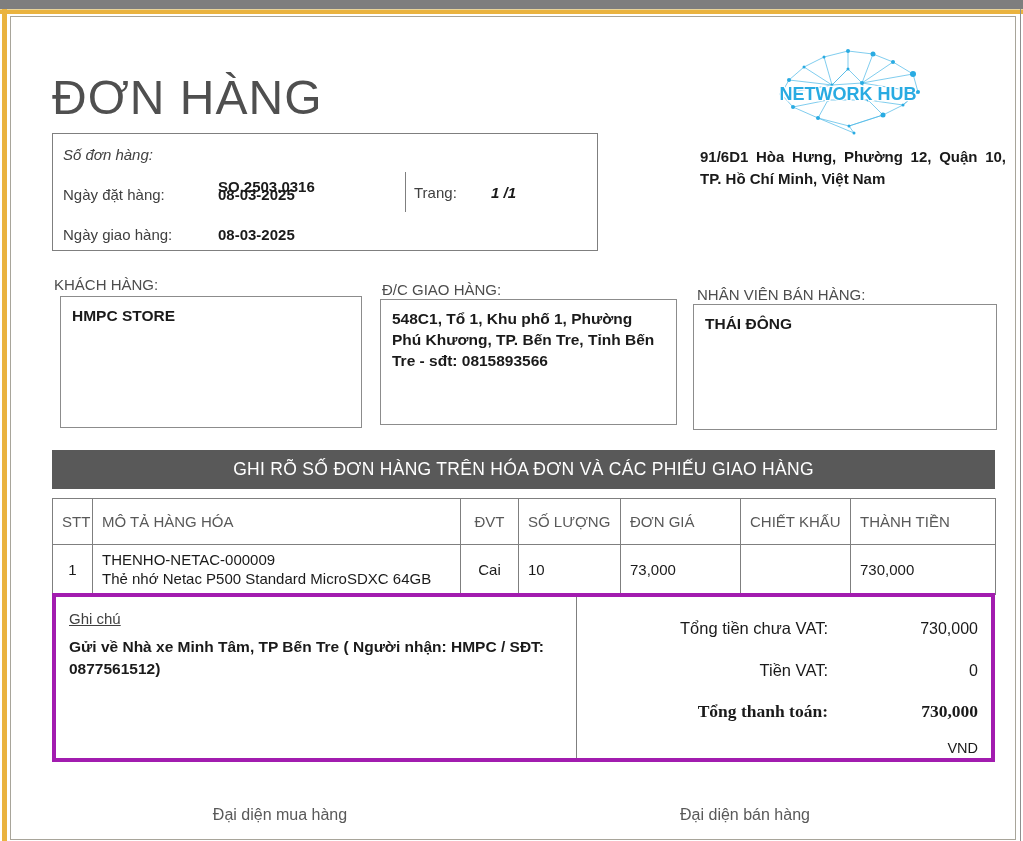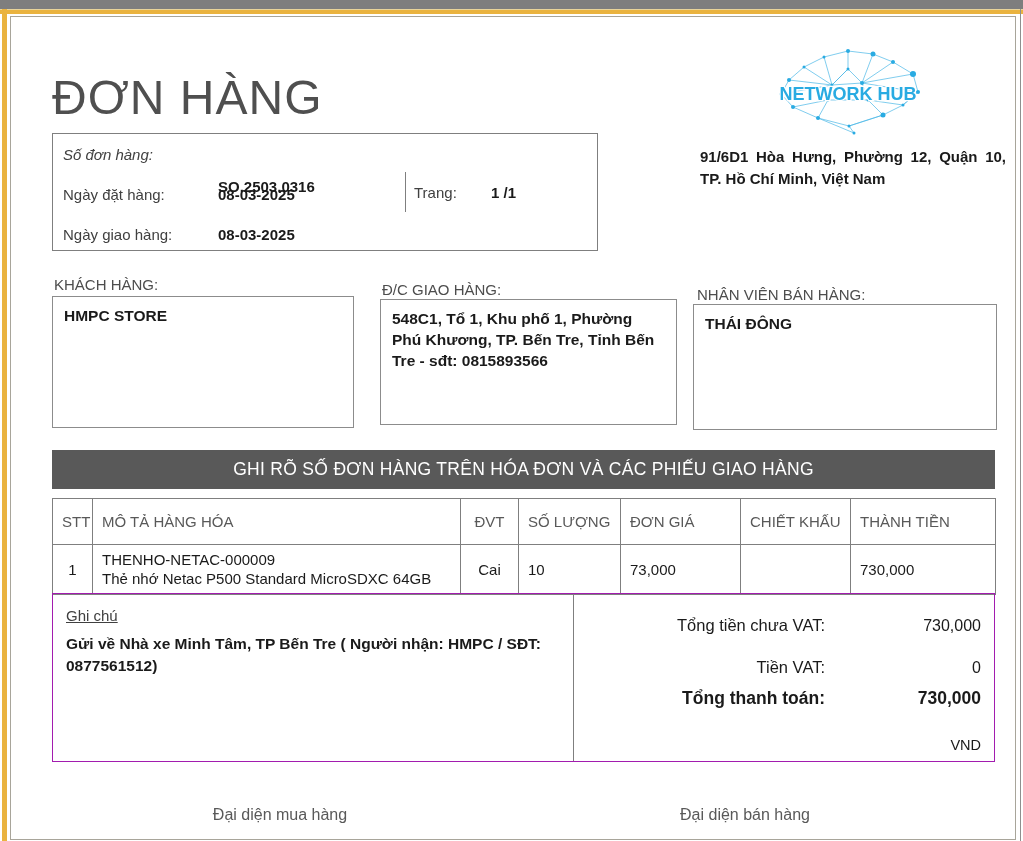--- a/index.html
+++ b/index.html
@@ -18,60 +18,60 @@
   
   .doc-title { position:absolute; left:52px; top:70px; font-size:48px; color:#4f4f4f; letter-spacing:1px; }
   .logo { position:absolute; left:762px; top:44px; width:172px; height:94px; }
 
   
   .info-box { position:absolute; left:52px; top:133px; width:546px; height:118px; border:1px solid #7f7f7f; }
   .info-label { position:absolute; left:10px; font-size:15px; color:#404040; }
   .info-value { position:absolute; left:165px; font-size:15px; font-weight:bold; color:#1a1a1a; }
   .trang-divider { position:absolute; left:352px; top:38px; width:1px; height:40px; background:#7f7f7f; }
   .trang-label { position:absolute; left:361px; top:50px; font-size:15px; color:#404040; }
-  .trang-value { position:absolute; left:438px; top:50px; font-size:15px; font-weight:bold; color:#1a1a1a; }
+  .trang-value { position:absolute; left:438px; top:50px; font-size:15px; font-weight:bold; color:#1a1a1a;font-style:italic; }
 
   .company-address { position:absolute; left:700px; top:146px; width:306px; font-size:15px;
     font-weight:bold; color:#1a1a1a; line-height:1.45; text-align:justify; }
 
   
   .party-label { position:absolute; font-size:15px; color:#4d4d4d; }
   .party-box { position:absolute; border:1px solid #8c8c8c; padding:9px 11px; font-size:15.5px;
     font-weight:bold; color:#1a1a1a; line-height:1.35; }
   .customer-label { left:54px; top:276px; }
-  .customer-box { left:52px; top:296px; width:302px; height:132px; }
+  .customer-box { left:60px; top:296px; width:302px; height:132px; }
   .shipping-label { left:382px; top:281px; }
   .shipping-box { left:380px; top:299px; width:297px; height:126px; }
   .sales-label { left:697px; top:286px; }
   .sales-box { left:693px; top:304px; width:304px; height:126px; }
 
   
   .banner { position:absolute; left:52px; top:450px; width:943px; height:39px; background:#595959;
     color:#ffffff; font-size:17.5px; text-align:center; line-height:39px; letter-spacing:0.3px; }
 
   
   .items { position:absolute; left:52px; top:498px; width:943px; border-collapse:collapse; table-layout:fixed; }
   .items th, .items td { border:1px solid #7f7f7f; padding:2px 9px; }
   .items th { height:46px; font-weight:normal; font-size:15px; color:#595959; }
   .items td { height:50px; font-size:15px; color:#1a1a1a; }
   .al { text-align:left; } .ac { text-align:center; } .ar { text-align:left; }
   .desc-line { display:block; line-height:1.25; }
 
   
-  .bottom-box { position:absolute; left:52px; top:593px; width:943px; height:169px; border:1px solid #a21caf;padding-left:44px; }
+  .bottom-box { position:absolute; left:52px; top:593px; width:943px; height:169px; border:4px solid #a21caf;padding-left:44px; }
   .bottom-divider { position:absolute; left:520px; top:0; bottom:0; width:1px; background:#7f7f7f; }
   .notes-label { position:absolute; left:13px; top:13px; font-size:15px; color:#404040; text-decoration:underline; }
   .notes-text { position:absolute; left:13px; top:39px; width:485px; font-size:15.5px; font-weight:bold;
     color:#1a1a1a; line-height:1.4; }
   .totals { position:absolute; left:520px; right:0; top:0; }
   .total-row { position:absolute; left:0; right:0; display:flex; align-items:center; }
   .total-label { flex:0 0 252px; text-align:right; font-size:16.5px; color:#1a1a1a; }
   .total-value { flex:1; text-align:right; padding-right:13px; font-size:16px; color:#1a1a1a; }
   .row-subtotal { top:22px; } .row-vat { top:64px; }
-  .row-grand { top:94px; } .row-grand .total-label, .row-grand .total-value { font-weight:bold; font-size:17.5px; }
+  .row-grand { top:104px;font-family:Liberation Serif, serif; } .row-grand .total-label, .row-grand .total-value { font-weight:bold; font-size:17.5px; }
   .currency { position:absolute; top:143px; right:13px; font-size:14.5px; color:#1a1a1a; }
 
   
   .footer-sign { position:absolute; top:806px; width:300px; text-align:center; font-size:16px; color:#595959; }
   .buyer-rep { left:130px; } .seller-rep { left:595px; }
 </style>
 </head>
 <body>
 
 <div class="screen">

